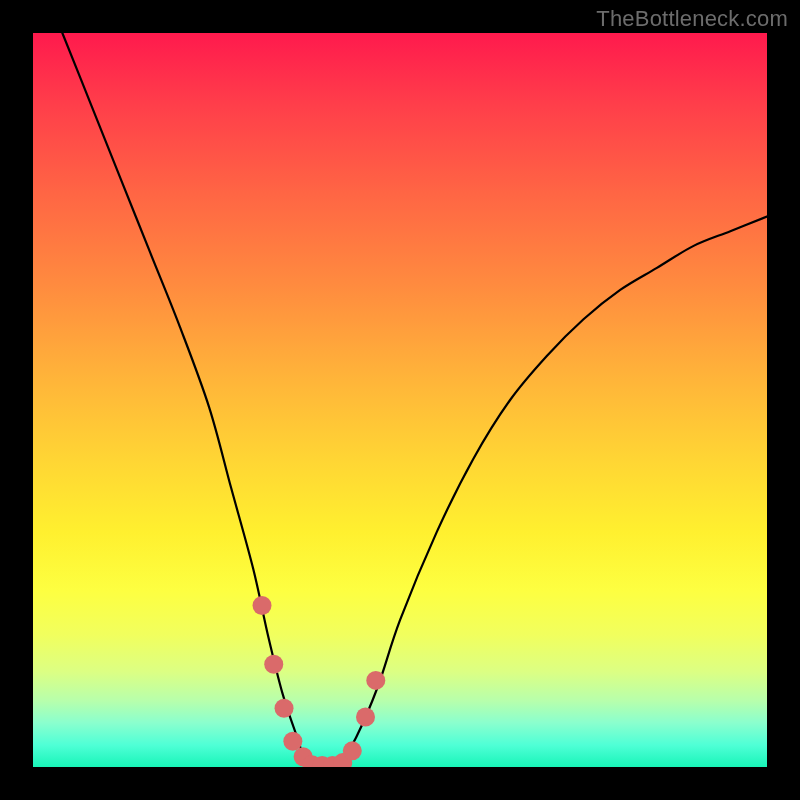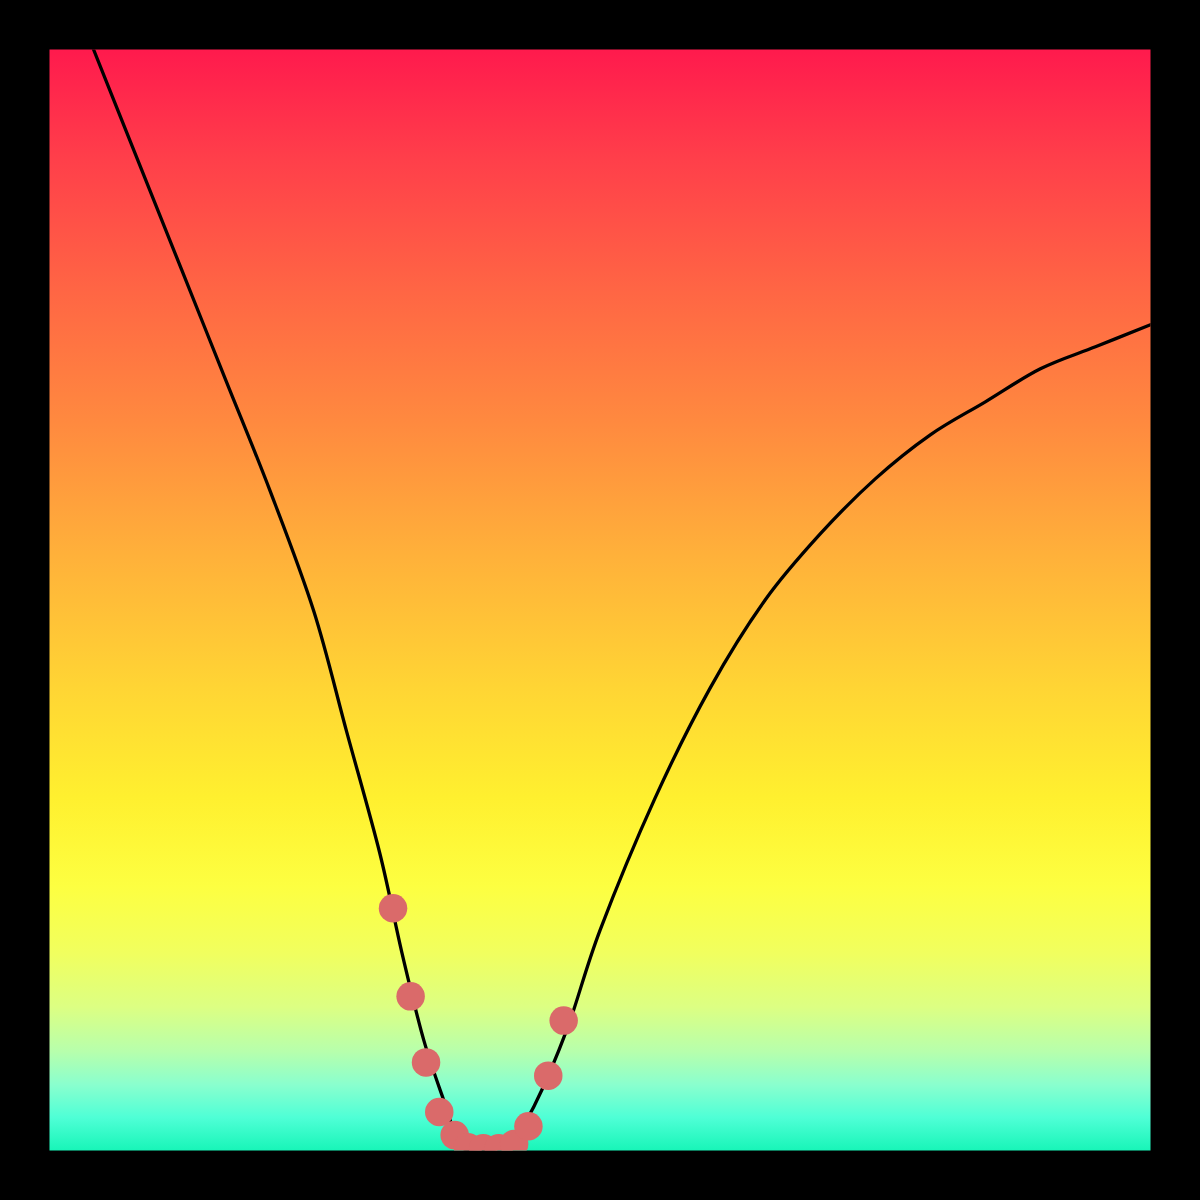--- a/index.html
+++ b/index.html
@@ -57,20 +57,21 @@
     left: 0;
     top: 0;
     width: 734px;
     height: 734px;
   }
 </style>
 </head>
 <body>
 
 <div class="frame">
+  <div class="watermark">TheBottleneck.com</div>
   <div class="plot">
     <svg class="curve" viewBox="0 0 734 734" preserveAspectRatio="none">
       <path id="curve-path" fill="none" stroke="#000000" stroke-width="2.2" stroke-linecap="round" d="M 29.36,0 C 34.25333333333333,12.233333333333329 48.93333333333333,48.93333333333332 58.72,73.39999999999998 C 68.50666666666666,97.86666666666663 78.29333333333334,122.33333333333327 88.08,146.79999999999995 C 97.86666666666666,171.26666666666662 107.65333333333334,195.73333333333338 117.44,220.20000000000005 C 127.22666666666666,244.6666666666667 137.01333333333335,267.91 146.8,293.6 C 156.58666666666667,319.29 167.59666666666666,347.42666666666673 176.16,374.34000000000003 C 184.72333333333333,401.25333333333333 190.84,428.1666666666667 198.18,455.08 C 205.52,481.9933333333333 214.08333333333331,511.35333333333324 220.2,535.8199999999999 C 226.31666666666666,560.2866666666666 229.98666666666665,581.0833333333333 234.88,601.88 C 239.77333333333334,622.6766666666667 244.66666666666669,643.4733333333334 249.56000000000003,660.6 C 254.45333333333338,677.7266666666667 260.57,693.63 264.24,704.64 C 267.91,715.65 269.1333333333333,721.7666666666667 271.58,726.66 C 274.02666666666664,731.5533333333333 275.25,732.7766666666666 278.92,734 C 282.59000000000003,735.2233333333334 288.7066666666667,735.2233333333334 293.6,734 C 298.49333333333334,732.7766666666666 303.38666666666666,731.5533333333333 308.28,726.66 C 313.1733333333333,721.7666666666667 316.8433333333333,716.8733333333333 322.96,704.64 C 329.07666666666665,692.4066666666666 337.64,672.8333333333333 344.97999999999996,653.26 C 352.31999999999994,633.6866666666667 357.2133333333333,612.8900000000001 367,587.2 C 376.7866666666667,561.51 391.4666666666667,526.0333333333333 403.70000000000005,499.12 C 415.9333333333334,472.20666666666665 428.16666666666663,447.74 440.4,425.72 C 452.6333333333333,403.70000000000005 464.8666666666667,384.12666666666667 477.1,367 C 489.33333333333337,349.87333333333333 501.5666666666666,336.41666666666663 513.8,322.96 C 526.0333333333333,309.50333333333333 538.2666666666667,297.27 550.5,286.26 C 562.7333333333333,275.25 574.9666666666667,265.4633333333333 587.2,256.9 C 599.4333333333334,248.33666666666664 611.6666666666666,242.21999999999994 623.9,234.87999999999994 C 636.1333333333333,227.53999999999994 648.3666666666667,218.97666666666666 660.6,212.86 C 672.8333333333334,206.74333333333337 685.0666666666666,203.0733333333334 697.3,198.18000000000006 C 709.5333333333333,193.28666666666672 727.8833333333333,185.9466666666667 734,183.5"></path>
       <g id="dots-group">
           <circle cx="229.008" cy="572.52" r="9.5" fill="#da6a6a"></circle>
           <circle cx="240.75199999999998" cy="631.24" r="9.5" fill="#da6a6a"></circle>
           <circle cx="251.02800000000002" cy="675.28" r="9.5" fill="#da6a6a"></circle>
           <circle cx="259.836" cy="708.31" r="9.5" fill="#da6a6a"></circle>
           <circle cx="270.112" cy="723.724" r="9.5" fill="#da6a6a"></circle>
           <circle cx="278.92" cy="731.798" r="9.5" fill="#da6a6a"></circle>

